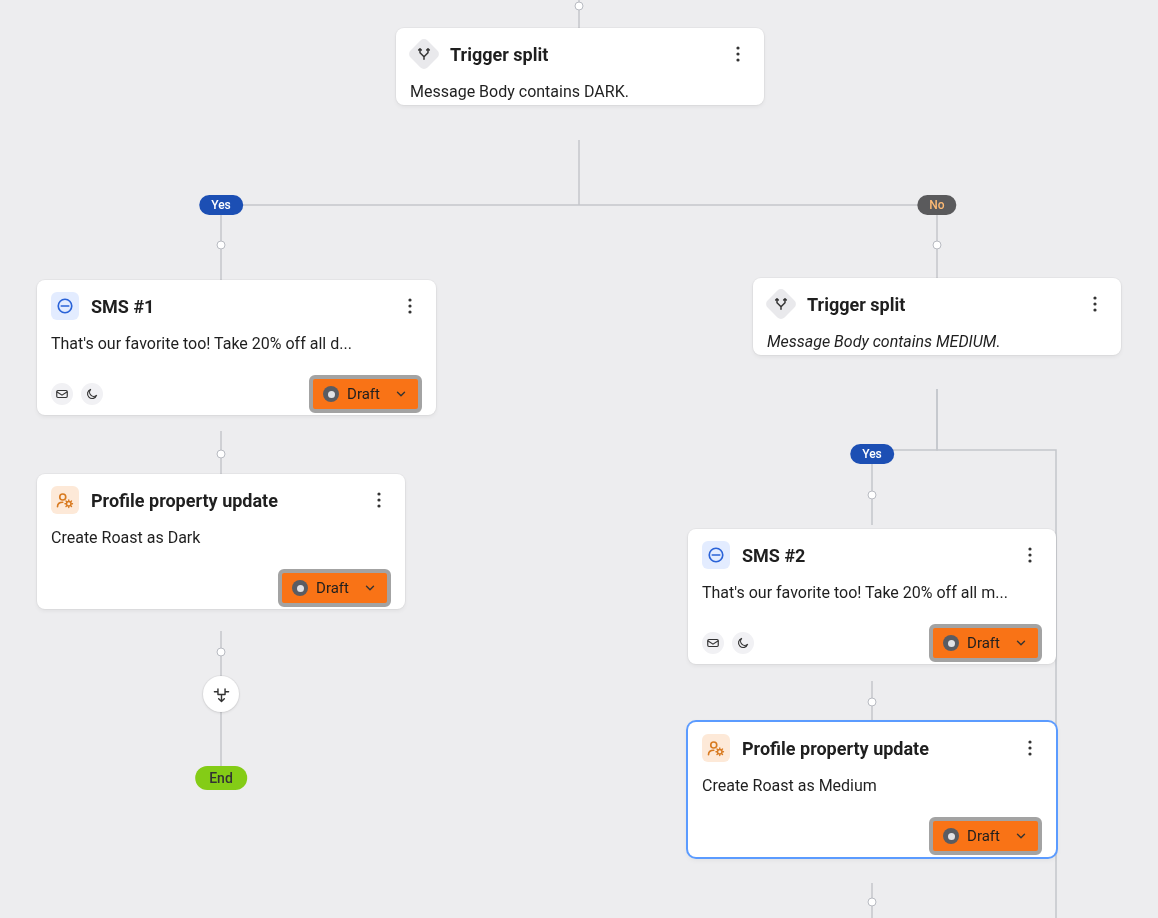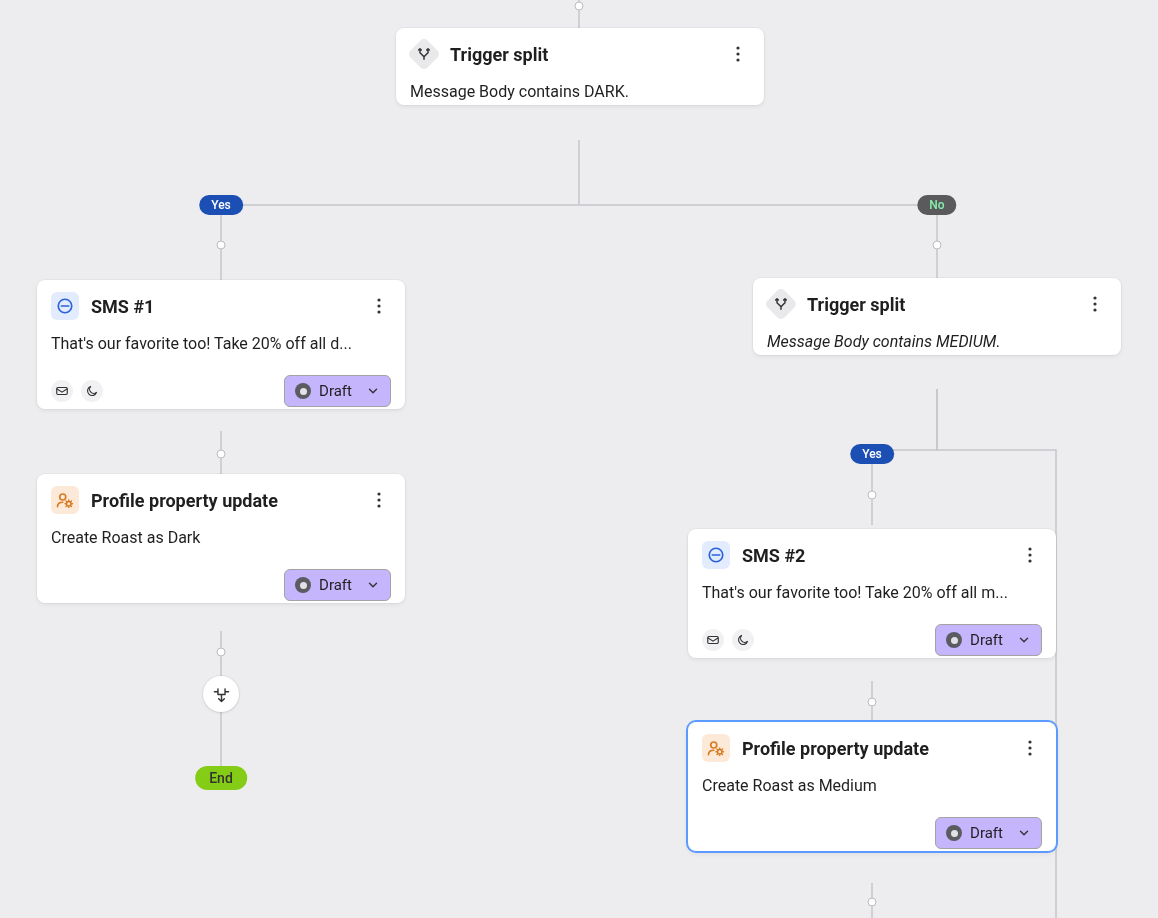--- a/index.html
+++ b/index.html
@@ -34,21 +34,21 @@
   .pill {
     position: absolute;
     transform: translate(-50%, -50%);
     padding: 3px 12px;
     border-radius: 999px;
     font-size: 12px;
     font-weight: 500;
     z-index: 4;
   }
   .pill.yes { background: #1c4fb4; color: #fff; }
-  .pill.no  { background: #5a5a5c; color: #86efac; }
+  .pill.no  { background: #5a5a5c; color: #fdba74; }
   .pill.end { background: #84cc16; color: #333; font-size: 14px; padding: 4px 14px; }
   .card {
     position: absolute;
     background: #fff;
     border-radius: 8px;
     box-shadow: 0 2px 4px rgba(0,0,0,0.06), 0 0 0 1px rgba(0,0,0,0.03);
     padding: 12px 14px 2px 14px;
     z-index: 5;
   }
   .card.selected {
@@ -113,27 +113,27 @@
     border-radius: 50%;
     background: #f1f1f4;
     display: flex;
     align-items: center;
     justify-content: center;
   }
   .status-select {
     display: inline-flex;
     align-items: center;
     gap: 8px;
-    border: 1px solid #a3a3a3;
+    border: 4px solid #a3a3a3;
     border-radius: 6px;
     padding: 6px 10px 6px 10px;
     font-size: 15px;
     color: #1f1f1f;
     cursor: pointer;
-    background: #c4b5fd;
+    background: #f97316;
   }
   .status-select .status-dot {
     width: 16px;
     height: 16px;
     border-radius: 50%;
     background: #5a5c62;
     display: flex;
     align-items: center;
     justify-content: center;
   }
@@ -212,21 +212,21 @@
       <svg width="16" height="18" viewBox="0 0 16 18">
           <circle cx="8" cy="3" r="1.6" fill="#333"></circle>
           <circle cx="8" cy="9" r="1.6" fill="#333"></circle>
           <circle cx="8" cy="15" r="1.6" fill="#333"></circle>
         </svg>
     </div>
   </div>
   <div class="card-body" style="white-space:normal;">Message Body contains DARK.</div>
 </div>
 
-<div class="card" style="left:37px; top:280px; width:368px;">
+<div class="card" style="left:37px; top:280px; width:399px;">
   <div class="card-header">
     <div class="card-icon sms">
       <svg width="18" height="18" viewBox="0 0 24 24">
           <circle cx="12" cy="12" r="9" fill="none" stroke="#2a63d8" stroke-width="2.2"></circle>
           <line x1="7" y1="12" x2="17" y2="12" stroke="#2a63d8" stroke-width="2.2" stroke-linecap="round"></line>
         </svg>
     </div>
     <div class="card-title">SMS #1</div>
     <div class="more-btn">
       <svg width="16" height="18" viewBox="0 0 16 18">

